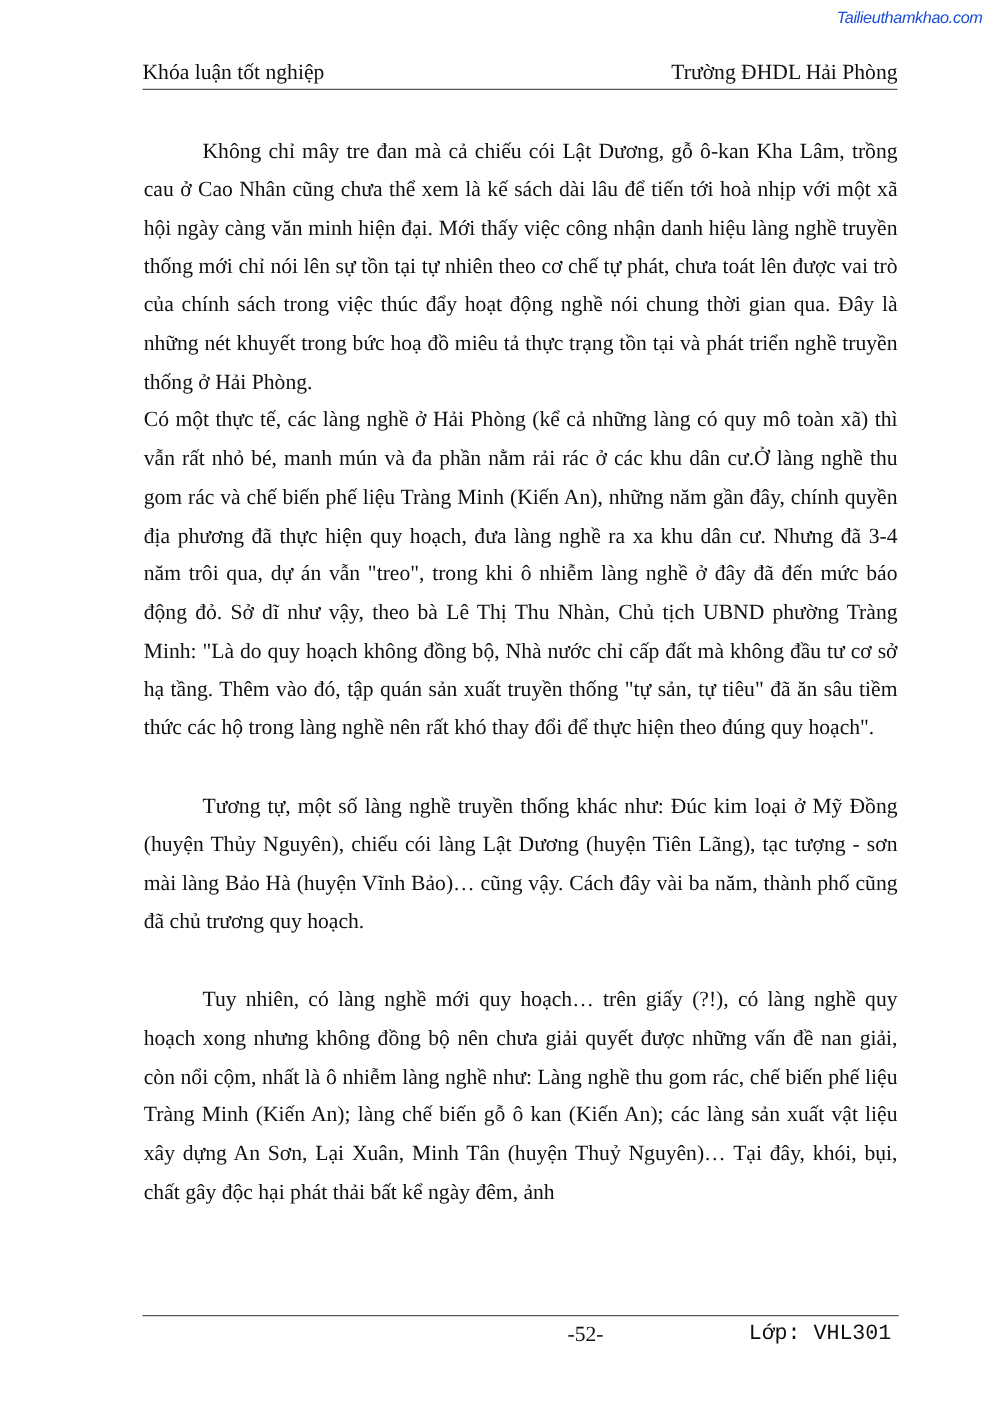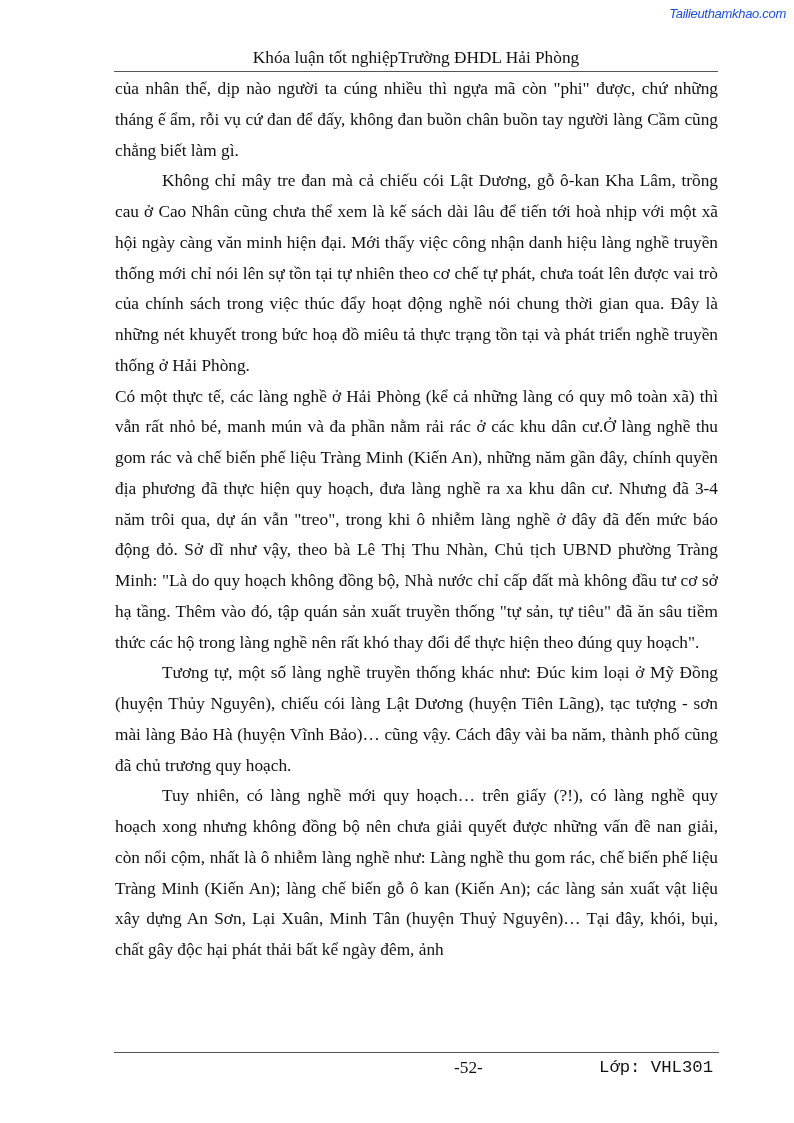--- a/index.html
+++ b/index.html
@@ -26,41 +26,42 @@
     font-style: italic;
   }
   .page-header {
     position: absolute;
     left: 114px;
     width: 604px;
     top: 46px;
     height: 26px;
     border-bottom: 1px solid #555555;
     display: flex;
-    justify-content: center;
+    justify-content: space-between;
     align-items: flex-end;
     font-size: 17.3px;
     line-height: 22px;
     padding-bottom: 2px;
     box-sizing: border-box;
   }
   .body-text {
     position: absolute;
     left: 115px;
     width: 603px;
     top: 74px;
     font-size: 17.3px;
     line-height: 30.75px;
     text-align: justify;
   }
   .body-text p {
     margin: 0;
   }
   .body-text p.indent {
     text-indent: 47px;
+    margin-top: 32px;
   }
   .page-footer {
     position: absolute;
     left: 114px;
     width: 605px;
     top: 1052px;
     border-top: 1px solid #555555;
     height: 28px;
     font-size: 17.3px;
     line-height: 26px;
@@ -86,21 +87,20 @@
 <body>
 
 <div class="watermark">Tailieuthamkhao.com</div>
 
 <div class="page-header">
   <span>Khóa luận tốt nghiệp</span>
   <span>Trường ĐHDL Hải Phòng</span>
 </div>
 
 <div class="body-text">
-  <p>của nhân thế, dịp nào người ta cúng nhiều thì ngựa mã còn "phi" được, chứ những tháng ế ẩm, rỗi vụ cứ đan để đấy, không đan buồn chân buồn tay người làng Cầm cũng chẳng biết làm gì.</p>
   <p class="indent">Không chỉ mây tre đan mà cả chiếu cói Lật Dương, gỗ ô-kan Kha Lâm, trồng cau ở Cao Nhân cũng chưa thể xem là kế sách dài lâu để tiến tới hoà nhịp với một xã hội ngày càng văn minh hiện đại. Mới thấy việc công nhận danh hiệu làng nghề truyền thống mới chỉ nói lên sự tồn tại tự nhiên theo cơ chế tự phát, chưa toát lên được vai trò của chính sách trong việc thúc đẩy hoạt động nghề nói chung thời gian qua. Đây là những nét khuyết trong bức hoạ đồ miêu tả thực trạng tồn tại và phát triển nghề truyền thống ở Hải Phòng.</p>
   <p>Có một thực tế, các làng nghề ở Hải Phòng (kể cả những làng có quy mô toàn xã) thì vẫn rất nhỏ bé, manh mún và đa phần nằm rải rác ở các khu dân cư.Ở làng nghề thu gom rác và chế biến phế liệu Tràng Minh (Kiến An), những năm gần đây, chính quyền địa phương đã thực hiện quy hoạch, đưa làng nghề ra xa khu dân cư. Nhưng đã 3-4 năm trôi qua, dự án vẫn "treo", trong khi ô nhiễm làng nghề ở đây đã đến mức báo động đỏ. Sở dĩ như vậy, theo bà Lê Thị Thu Nhàn, Chủ tịch UBND phường Tràng Minh: "Là do quy hoạch không đồng bộ, Nhà nước chỉ cấp đất mà không đầu tư cơ sở hạ tầng. Thêm vào đó, tập quán sản xuất truyền thống "tự sản, tự tiêu" đã ăn sâu tiềm thức các hộ trong làng nghề nên rất khó thay đổi để thực hiện theo đúng quy hoạch".</p>
   <p class="indent">Tương tự, một số làng nghề truyền thống khác như: Đúc kim loại ở Mỹ Đồng (huyện Thủy Nguyên), chiếu cói làng Lật Dương (huyện Tiên Lãng), tạc tượng - sơn mài làng Bảo Hà (huyện Vĩnh Bảo)… cũng vậy. Cách đây vài ba năm, thành phố cũng đã chủ trương quy hoạch.</p>
   <p class="indent">Tuy nhiên, có làng nghề mới quy hoạch… trên giấy (?!), có làng nghề quy hoạch xong nhưng không đồng bộ nên chưa giải quyết được những vấn đề nan giải, còn nổi cộm, nhất là ô nhiễm làng nghề như: Làng nghề thu gom rác, chế biến phế liệu Tràng Minh (Kiến An); làng chế biến gỗ ô kan (Kiến An); các làng sản xuất vật liệu xây dựng An Sơn, Lại Xuân, Minh Tân (huyện Thuỷ Nguyên)… Tại đây, khói, bụi, chất gây độc hại phát thải bất kể ngày đêm, ảnh</p>
 </div>
 
 <div class="page-footer">
   <span class="footer-center">-52-</span>
   <span class="footer-right">Lớp: VHL301</span>
 </div>

